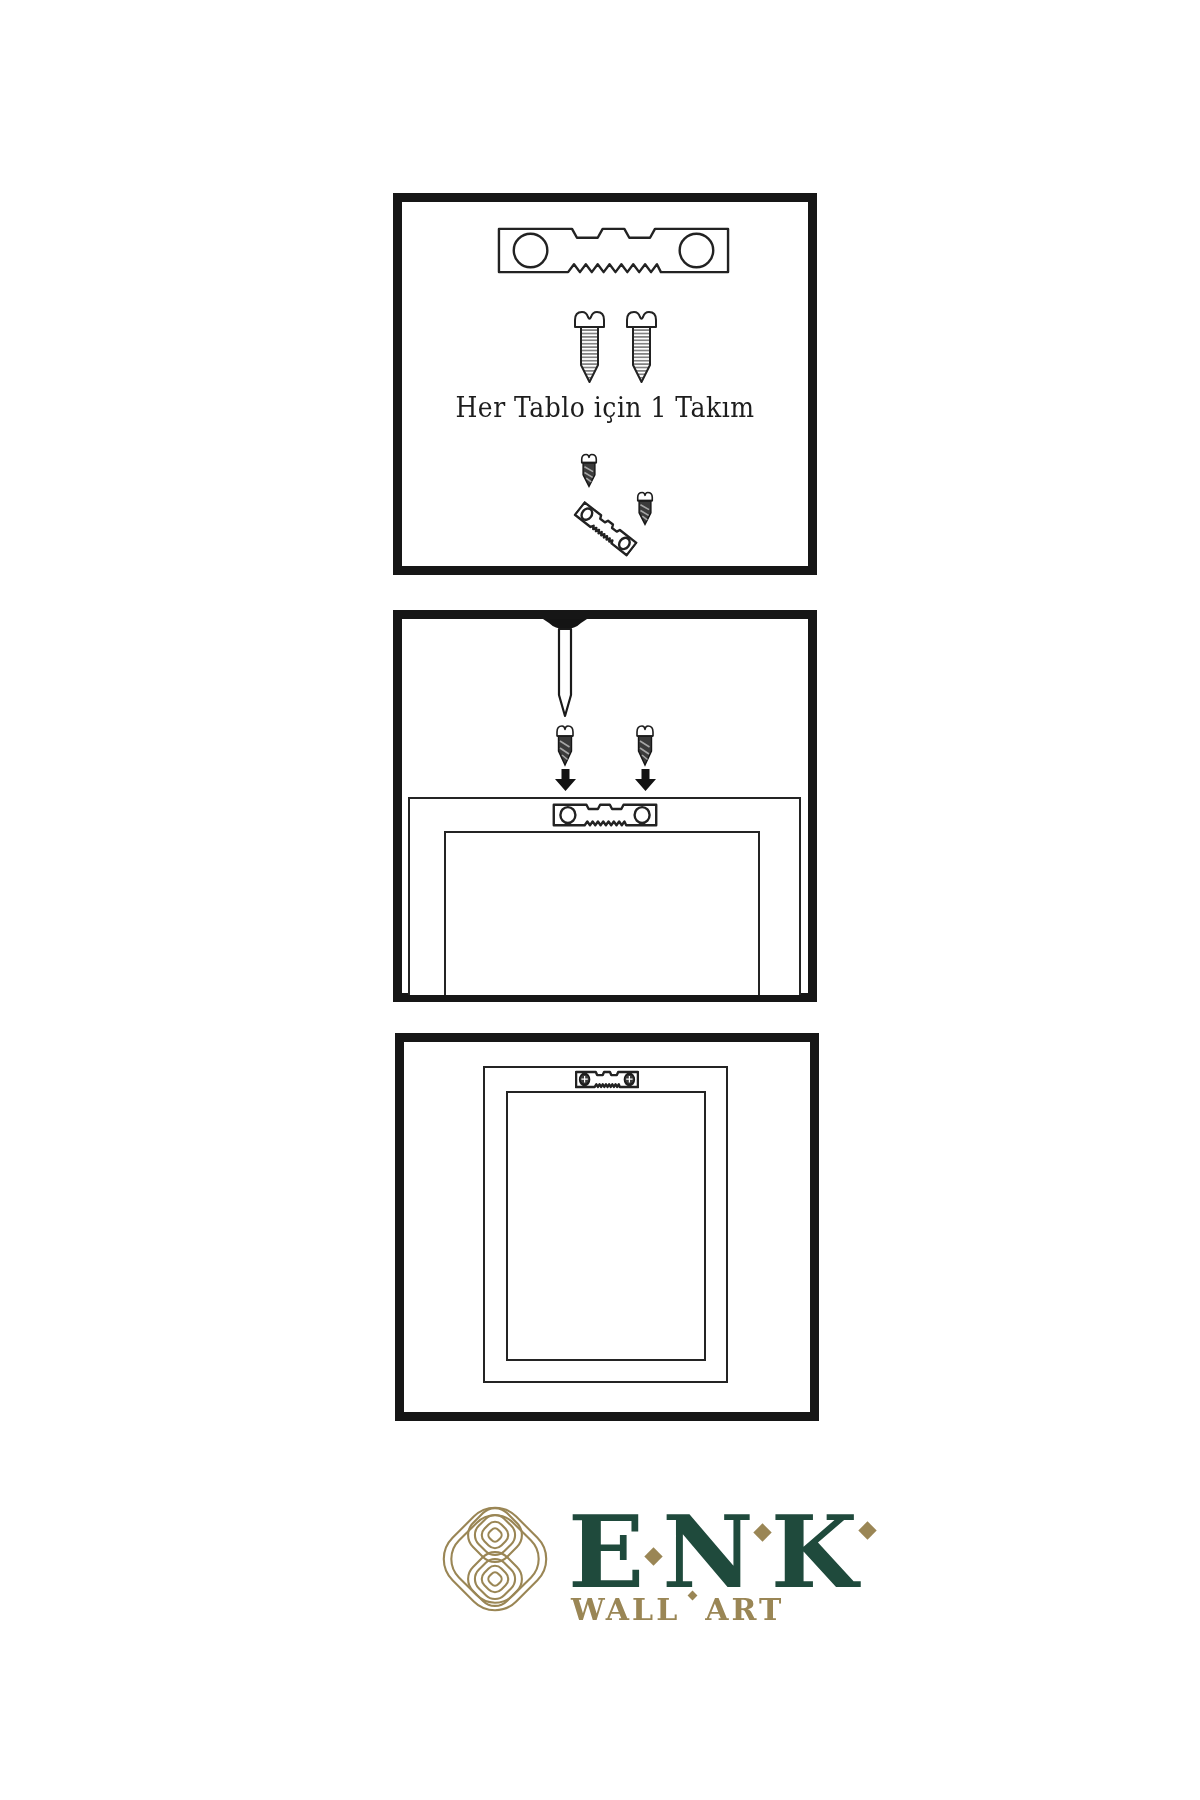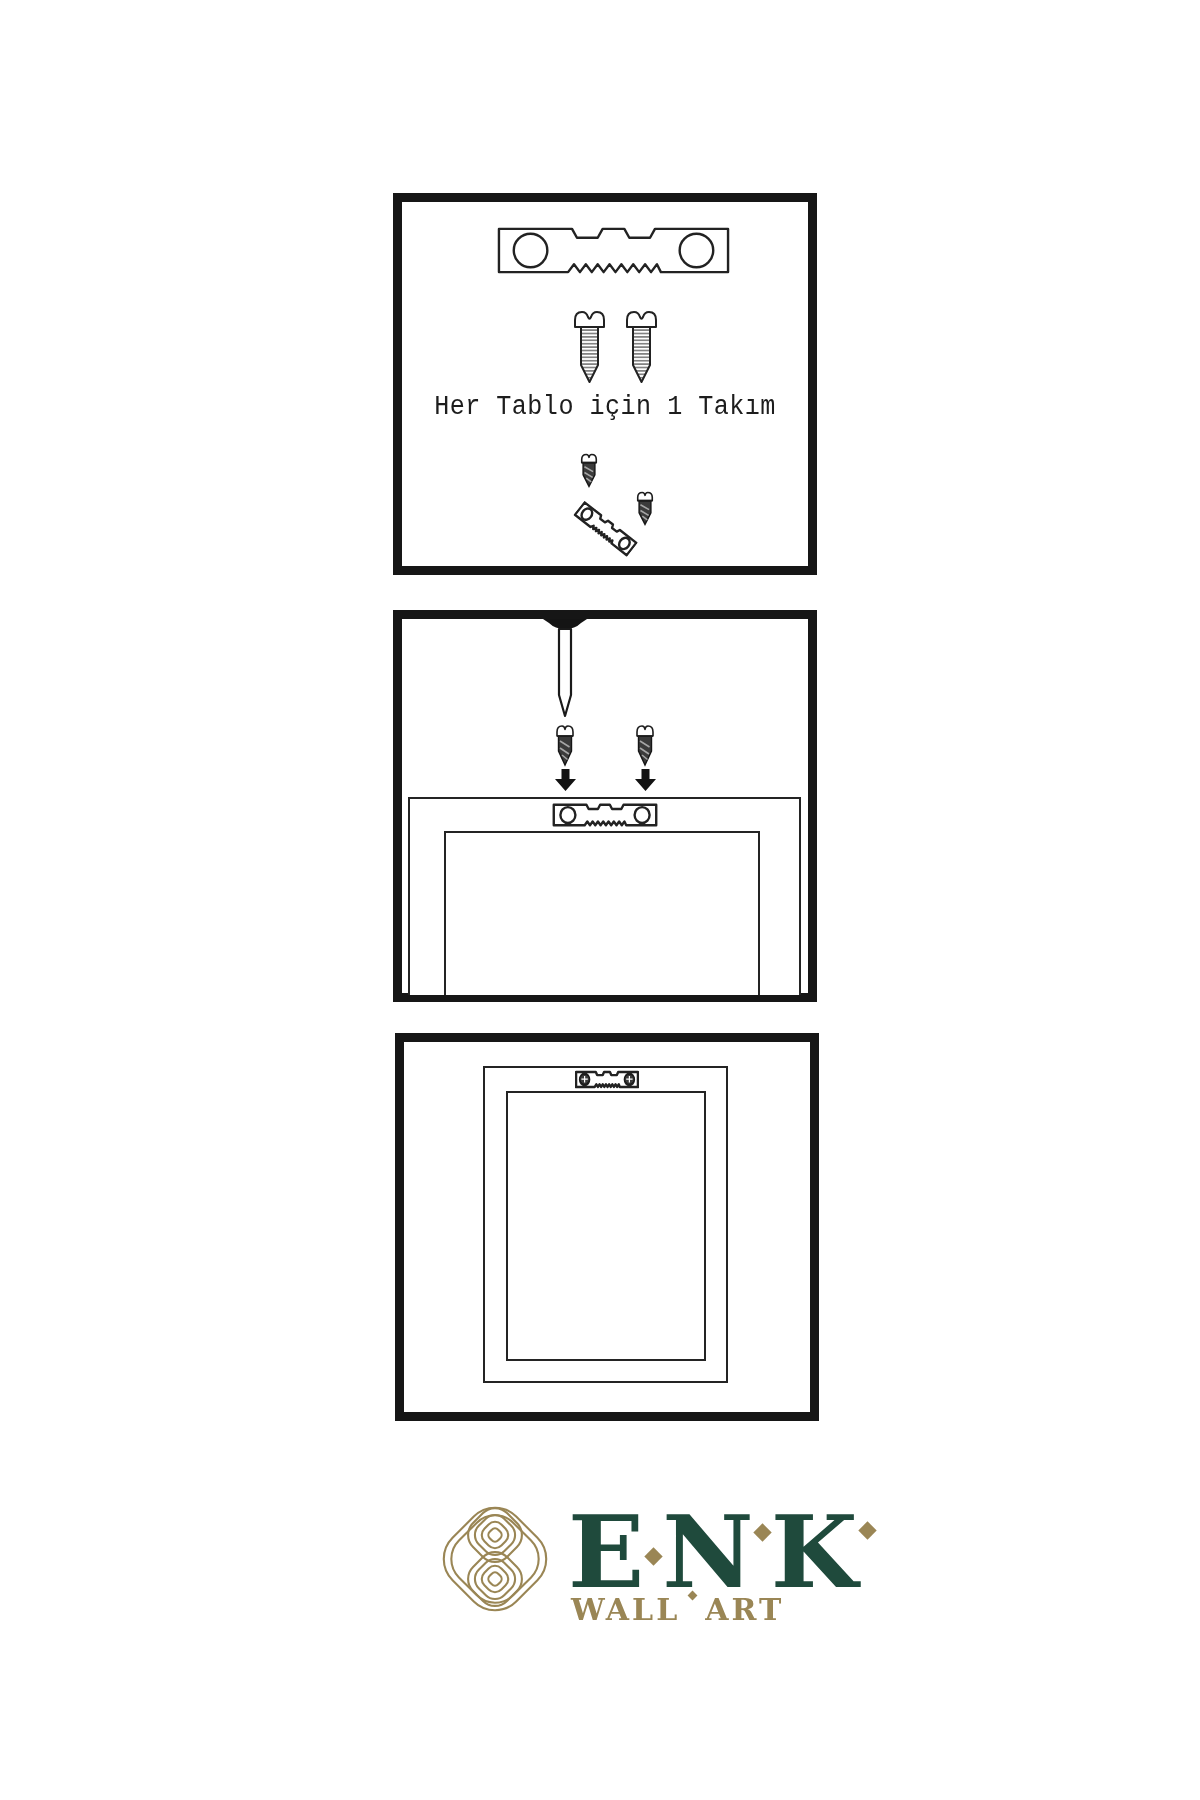--- a/index.html
+++ b/index.html
@@ -4,21 +4,21 @@
 <style>
   html,body{margin:0;padding:0;}
   body{
     width:1200px;height:1800px;position:relative;background:#ffffff;
     font-family:"DejaVu Serif","Liberation Serif",serif;overflow:hidden;
   }
   .abs{position:absolute;}
   .panel{
     position:absolute;background:#ffffff;border:9px solid #161616;box-sizing:border-box;
   }
-  #panel1{left:393px;top:193px;width:424px;height:382px;font-family:Liberation Mono, monospace;}
+  #panel1{left:393px;top:193px;width:424px;height:382px;}
   #panel2{left:393px;top:610px;width:424px;height:392px;}
   #panel3{left:395px;top:1033px;width:424px;height:388px;}
   .caption{
     position:absolute;left:0;top:190px;width:100%;text-align:center;
     font-size:27px;color:#1d1d1d;letter-spacing:0.5px;white-space:nowrap;
     transform:scaleX(0.93);
   }
   .frame-rect{position:absolute;border:2px solid #242424;box-sizing:content-box;background:#ffffff;}
   .no-bottom{border-bottom:none;}
   

